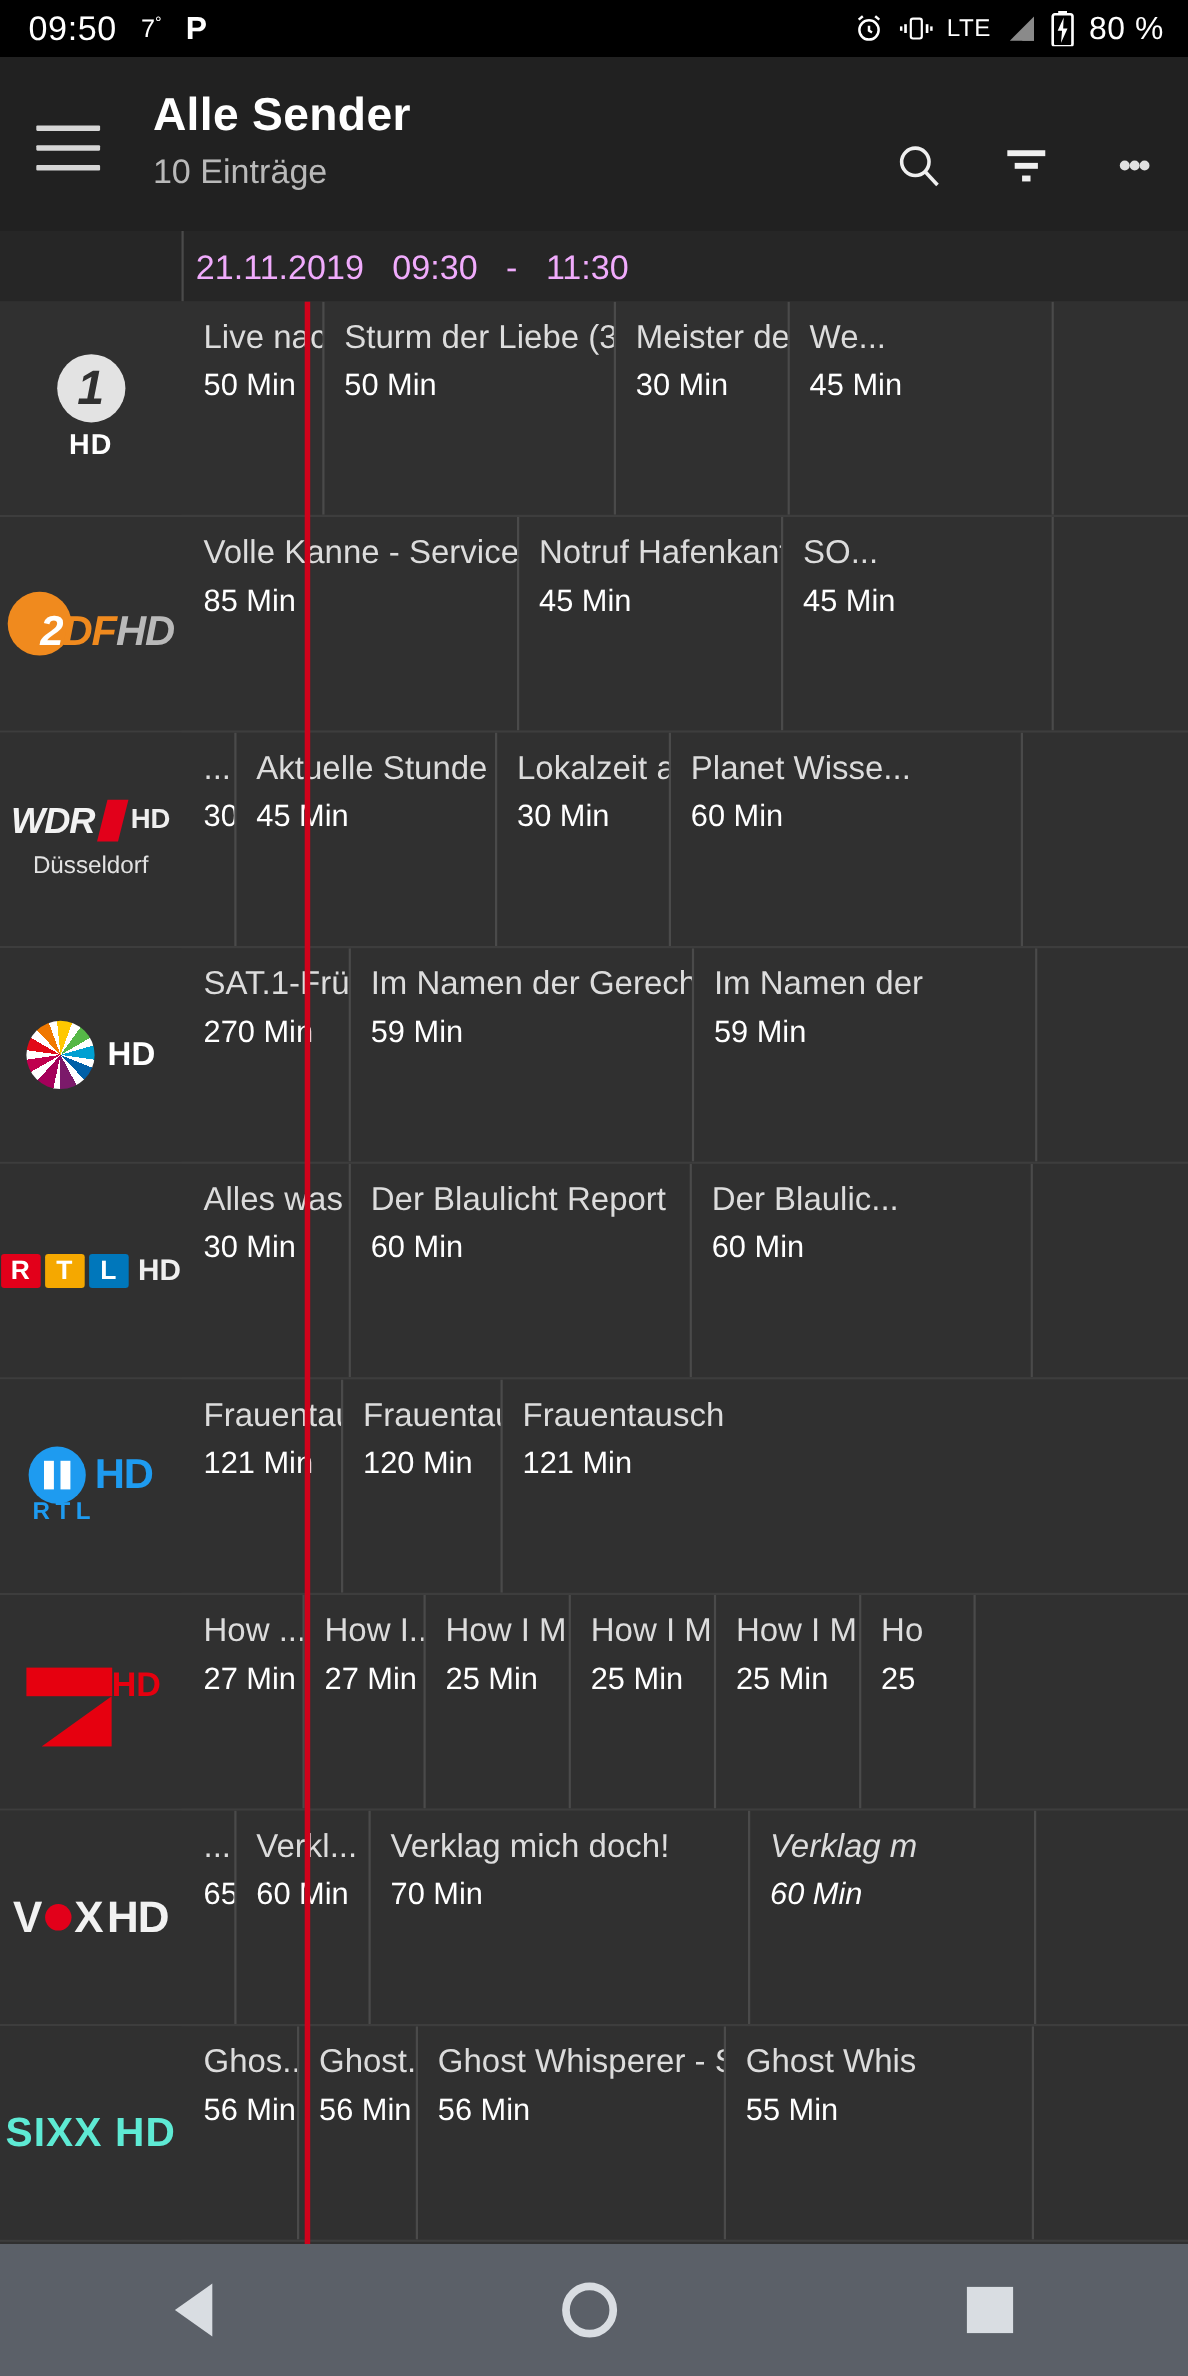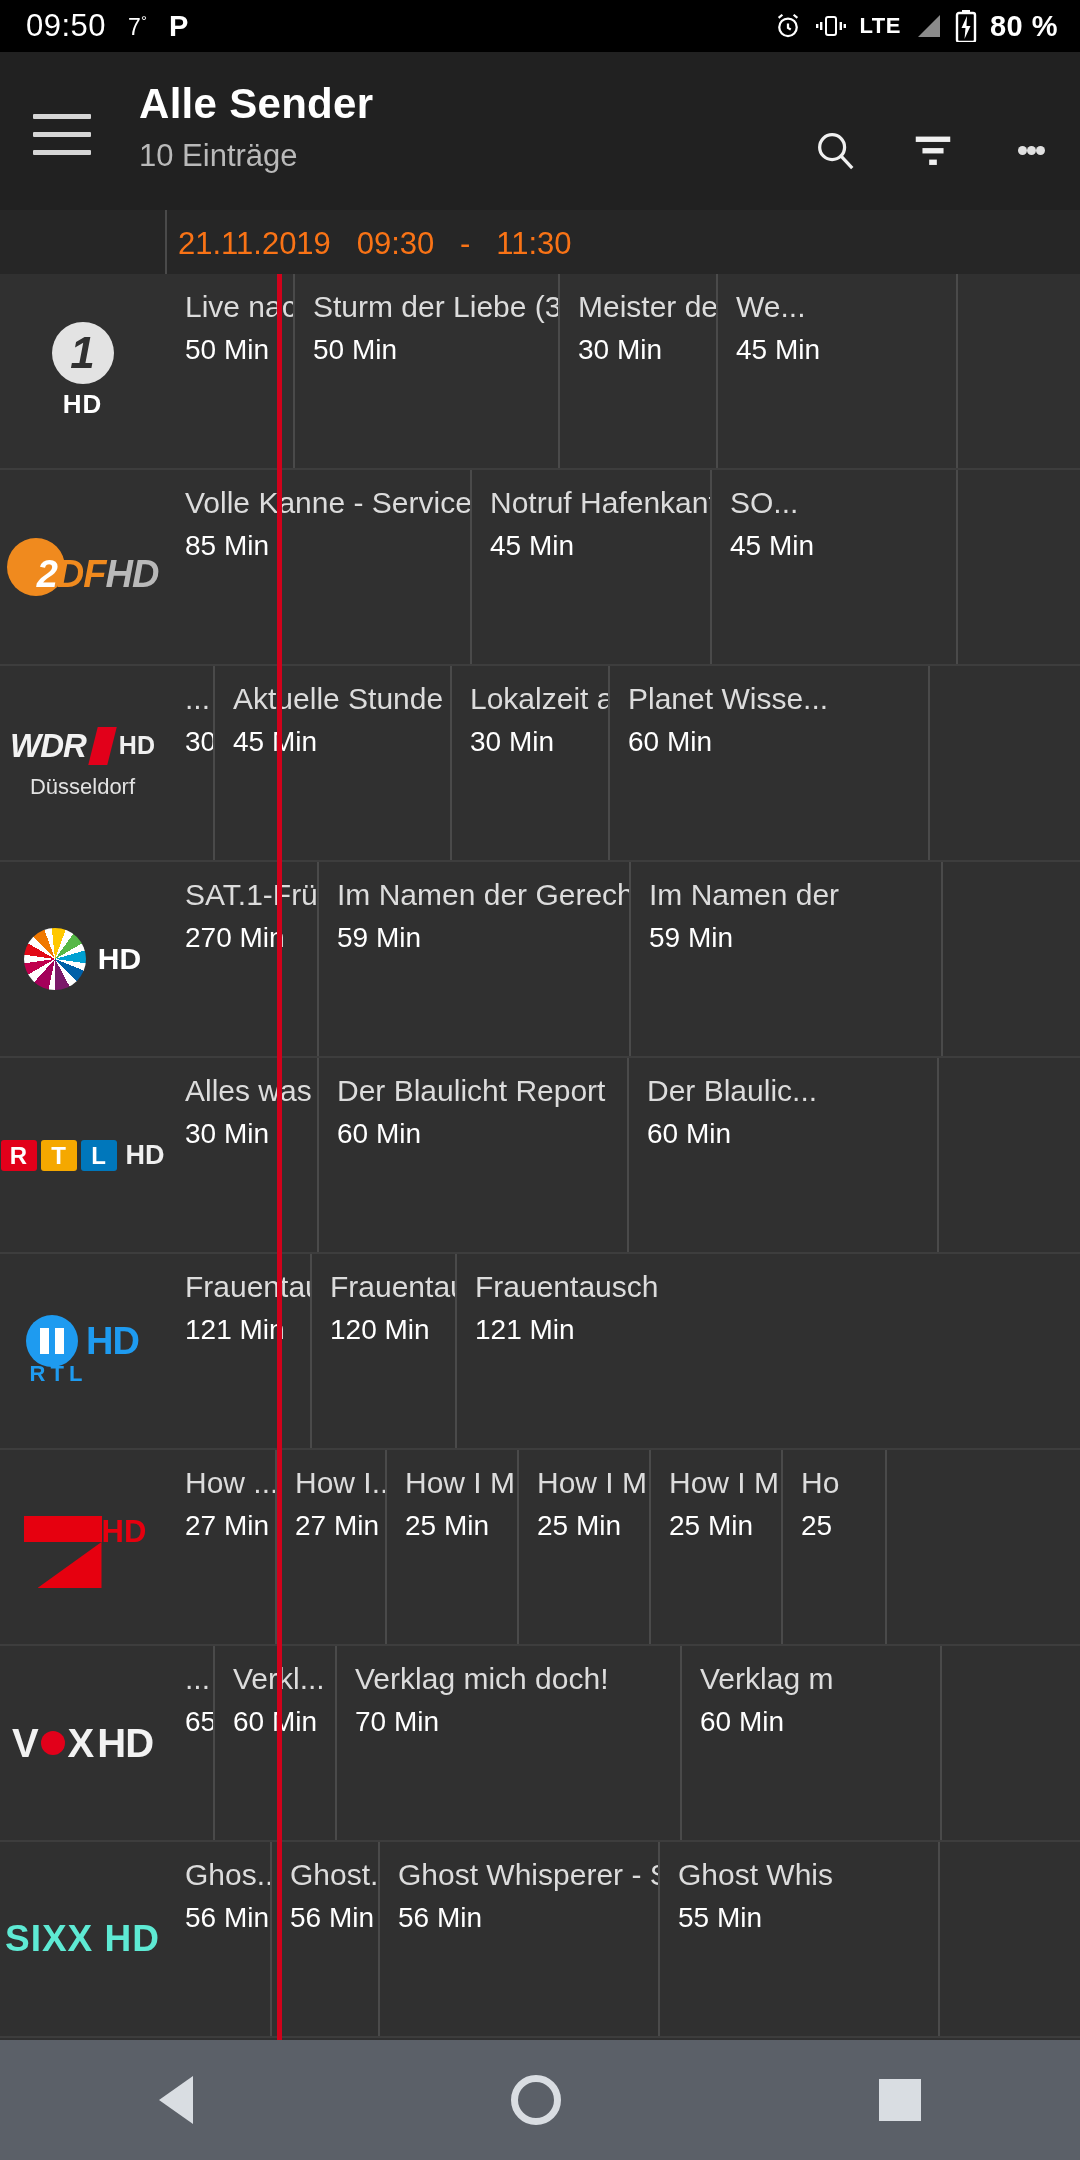--- a/index.html
+++ b/index.html
@@ -17,21 +17,21 @@
     background: #000; color: #fff;
     display: flex; align-items: center;
   }
   .sb-left { display: flex; align-items: center; gap: 22px; padding-left: 26px; }
   .sb-clock { font-size: 31px; letter-spacing: .5px; }
   .sb-temp { font-size: 23px; }
   .sb-temp sup { font-size: 15px; }
   .sb-p { font-size: 29px; font-weight: bold; }
   .sb-right { margin-left: auto; display: flex; align-items: center; gap: 13px; padding-right: 22px; }
   .sb-right svg { display: block; }
-  .sb-batt { font-size: 29px; font-weight: bold; letter-spacing: .5px; }
+  .sb-batt { font-size: 29px; font-weight: normal; letter-spacing: .5px; }
 
   
   .appbar {
     position: absolute; top: 52px; left: 0; width: 1080px; height: 158px;
     background: #212121;
     display: flex; align-items: flex-start;
   }
   .hamburger { width: 58px; margin-left: 33px; margin-top: 62px; cursor: pointer; }
   .hamburger i { display: block; height: 5px; background: #d6d6d6; margin-bottom: 13px; border-radius: 1px;}
   .titles { margin-left: 48px; margin-top: 28px; }
@@ -40,21 +40,21 @@
   .appbar-actions { margin-left: auto; display: flex; align-items: center; gap: 0; margin-top: 58px; }
   .act { width: 98px; height: 80px; display: flex; align-items: center; justify-content: center; cursor: pointer; }
   .dots i { display:block; width: 9px; height: 9px; border-radius: 50%; background: #e0e0e0; margin: 6px 0; }
 
   
   .timeline-head {
     position: absolute; top: 210px; left: 0; width: 1080px; height: 64px;
     background: #262626;
   }
   .tl-divider { position: absolute; left: 165px; top: 0; width: 2px; height: 64px; background: #4a4a4a; }
-  .tl-text { position: absolute; left: 178px; top: 16px; font-size: 31px; color: #f97316; white-space: pre; }
+  .tl-text { position: absolute; left: 178px; top: 16px; font-size: 31px; color: #f0abfc; white-space: pre; }
 
   
   .grid { position: absolute; top: 274px; left: 0; width: 1080px; height: 1766px; background: #303030; overflow: hidden; }
   .row { position: relative; width: 1080px; border-bottom: 2px solid #3d3d3d; overflow: hidden; }
   .logo-cell {
     position: absolute; left: 0; top: 0; width: 165px; height: 100%;
     display: flex; flex-direction: column; align-items: center; justify-content: center;
     background: #303030; z-index: 3;
   }
   .progs { position: absolute; left: 167px; top: 0; height: 100%; display: flex; }
@@ -428,21 +428,21 @@
               <div class="prog-dur">65</div>
             </div>
             <div class="prog" style="width: 122px;">
               <div class="prog-title">Verkl...</div>
               <div class="prog-dur">60 Min</div>
             </div>
             <div class="prog" style="width: 345px;">
               <div class="prog-title">Verklag mich doch!</div>
               <div class="prog-dur">70 Min</div>
             </div>
-            <div class="prog" style="width: 260px;">
+            <div class="prog" style="width: 260px; font-style: italic;">
               <div class="prog-title">Verklag m</div>
               <div class="prog-dur">60 Min</div>
             </div>
           </div>
         </div>
         <div class="row" style="height: 196px;">
           <div class="logo-cell">
             <div class="sixx">SIXX HD</div>
           </div>
           <div class="progs">

